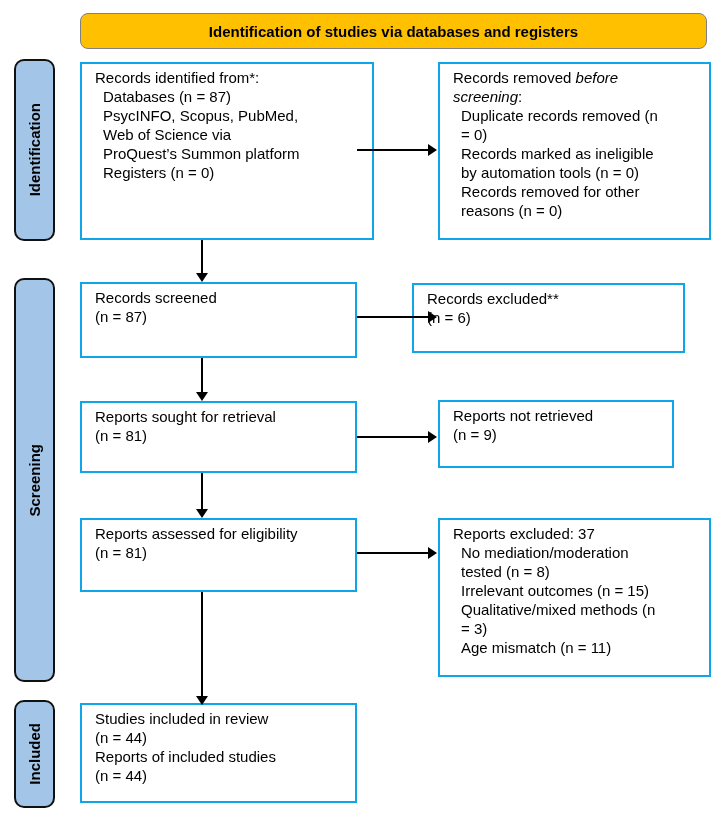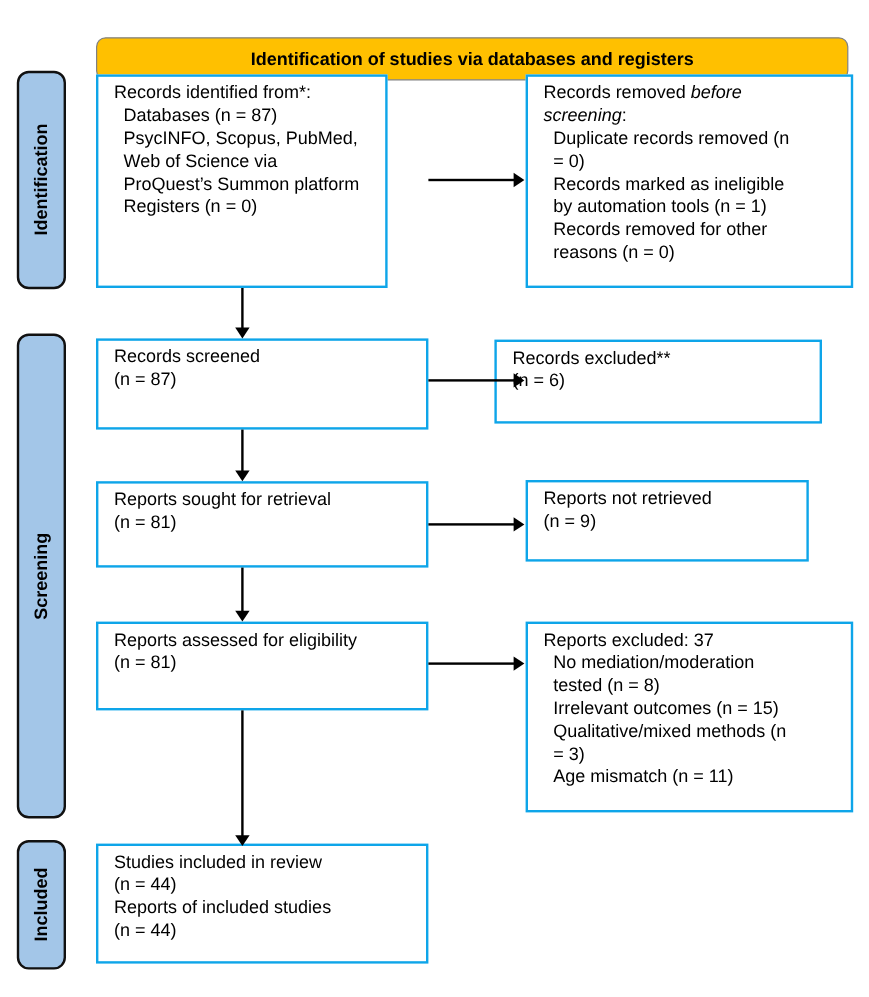--- a/index.html
+++ b/index.html
@@ -9,21 +9,21 @@
     height: 831px;
     background: #ffffff;
     font-family: "Liberation Sans", sans-serif;
     font-size: 15px;
     line-height: 19px;
     color: #000;
     overflow: hidden;
   }
   .banner {
     position: absolute;
-    left: 80px; top: 31px; width: 627px; height: 36px;
+    left: 80px; top: 13px; width: 627px; height: 36px;
     background: var(--banner-fill, #FFC000);
     border: 1.5px solid #808080;
     border-radius: 8px;
     display: flex; align-items: center; justify-content: center;
     font-weight: bold;
     box-sizing: border-box;
   }
   .side {
     position: absolute;
     left: 14px; width: 41px;
@@ -76,36 +76,36 @@
   <div class="side" style="top:59px;height:182px">
     <span>Identification</span>
   </div>
   <div class="side" style="top:278px;height:404px">
     <span>Screening</span>
   </div>
   <div class="side" style="top:700px;height:108px">
     <span>Included</span>
   </div>
 
-  <div class="box" style="left:80px;top:62px;width:243px;height:178px">
+  <div class="box" style="left:80px;top:62px;width:294px;height:178px">
     <div class="line">Records identified from*:</div>
     <div class="line indent">Databases (n = 87)</div>
     <div class="line indent">PsycINFO, Scopus, PubMed,</div>
     <div class="line indent">Web of Science via</div>
     <div class="line indent">ProQuest’s Summon platform</div>
     <div class="line indent">Registers (n = 0)</div>
   </div>
 
   <div class="box" style="left:438px;top:62px;width:273px;height:178px">
     <div class="line"><span>Records removed </span><span class="italic">before</span></div>
     <div class="line"><span class="italic">screening</span><span>:</span></div>
     <div class="line indent">Duplicate records removed (n</div>
     <div class="line indent">= 0)</div>
     <div class="line indent">Records marked as ineligible</div>
-    <div class="line indent">by automation tools (n = 1)</div>
+    <div class="line indent">by automation tools (n = 0)</div>
     <div class="line indent">Records removed for other</div>
     <div class="line indent">reasons (n = 0)</div>
   </div>
 
   <div class="box" style="left:80px;top:282px;width:277px;height:76px">
     <div class="line">Records screened</div>
     <div class="line">(n = 87)</div>
   </div>
   <div class="box" style="left:412px;top:283px;width:273px;height:70px">
     <div class="line">Records excluded**</div>

